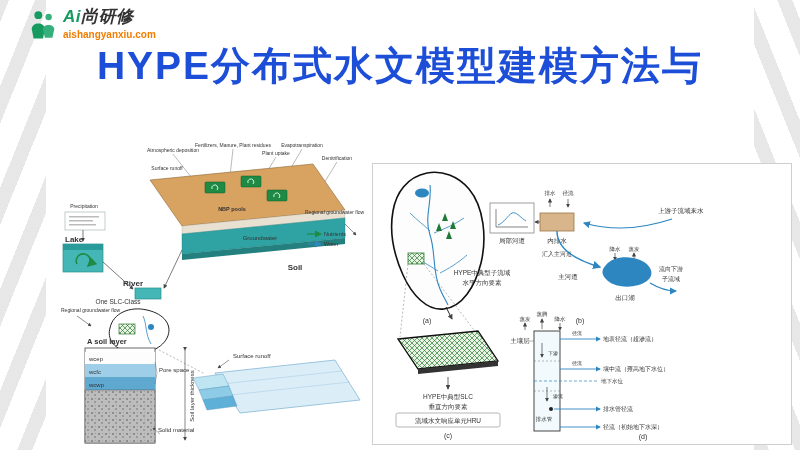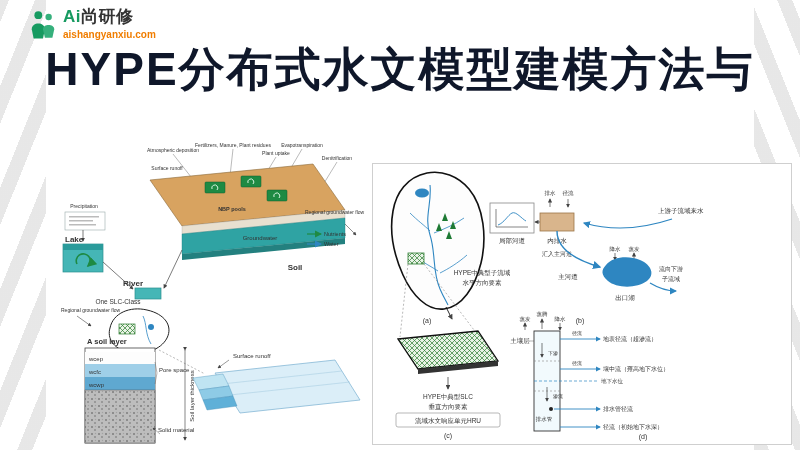--- a/index.html
+++ b/index.html
@@ -6,27 +6,27 @@
   html,body { width:800px; height:450px; background:#fff; overflow:hidden;
               font-family:"Liberation Sans","DejaVu Sans",sans-serif; }
   .page { position:absolute; inset:0; width:800px; height:450px; background:#fff; }
 
   .stripe { position:absolute; top:0; height:450px; width:52px; opacity:.85; }
   .stripe.left  { left:-6px;  background:repeating-linear-gradient(112deg,#e3e3e3 0 14px,#ffffff 14px 38px); }
   .stripe.right { right:-6px; background:repeating-linear-gradient(68deg,#e3e3e3 0 14px,#ffffff 14px 38px); }
 
   .logo { position:absolute; left:28px; top:8px; display:flex; align-items:flex-start; gap:5px; }
   .logo .txt { display:flex; flex-direction:column; line-height:1.1; }
-  .brand { font-size:17px; font-weight:bold; letter-spacing:.5px; }
+  .brand { font-size:17px; font-weight:bold; letter-spacing:.5px;font-style:italic; }
   .brand .ai { color:#169a60; }
   .brand .rest { color:#333; }
   .brand-url { font-size:10px; color:#f07d00; font-weight:bold; margin-top:2px; }
 
   .main-title { position:absolute; left:0; top:46px; width:800px; text-align:center;
-                font-size:46px; font-weight:800; color:#0f172a; line-height:1.0;
+                font-size:39px; font-weight:800; color:#1d4ed8; line-height:1.0;
                 letter-spacing:2px; }
   .main-title span { display:block; }
 
   .fig { position:absolute; }
   .fig-left  { left:55px;  top:138px; width:310px; height:310px; }
   .fig-right { left:372px; top:163px; width:420px; height:282px; }
 
   .fig text { font-family:"Liberation Sans","DejaVu Sans",sans-serif; fill:#333; }
   .t5{font-size:5px}.t55{font-size:5.5px}.t6{font-size:6px}.t65{font-size:6.5px}
   .t7{font-size:7px}.t75{font-size:7.5px;font-weight:bold}.t8{font-size:8px;font-weight:bold}

